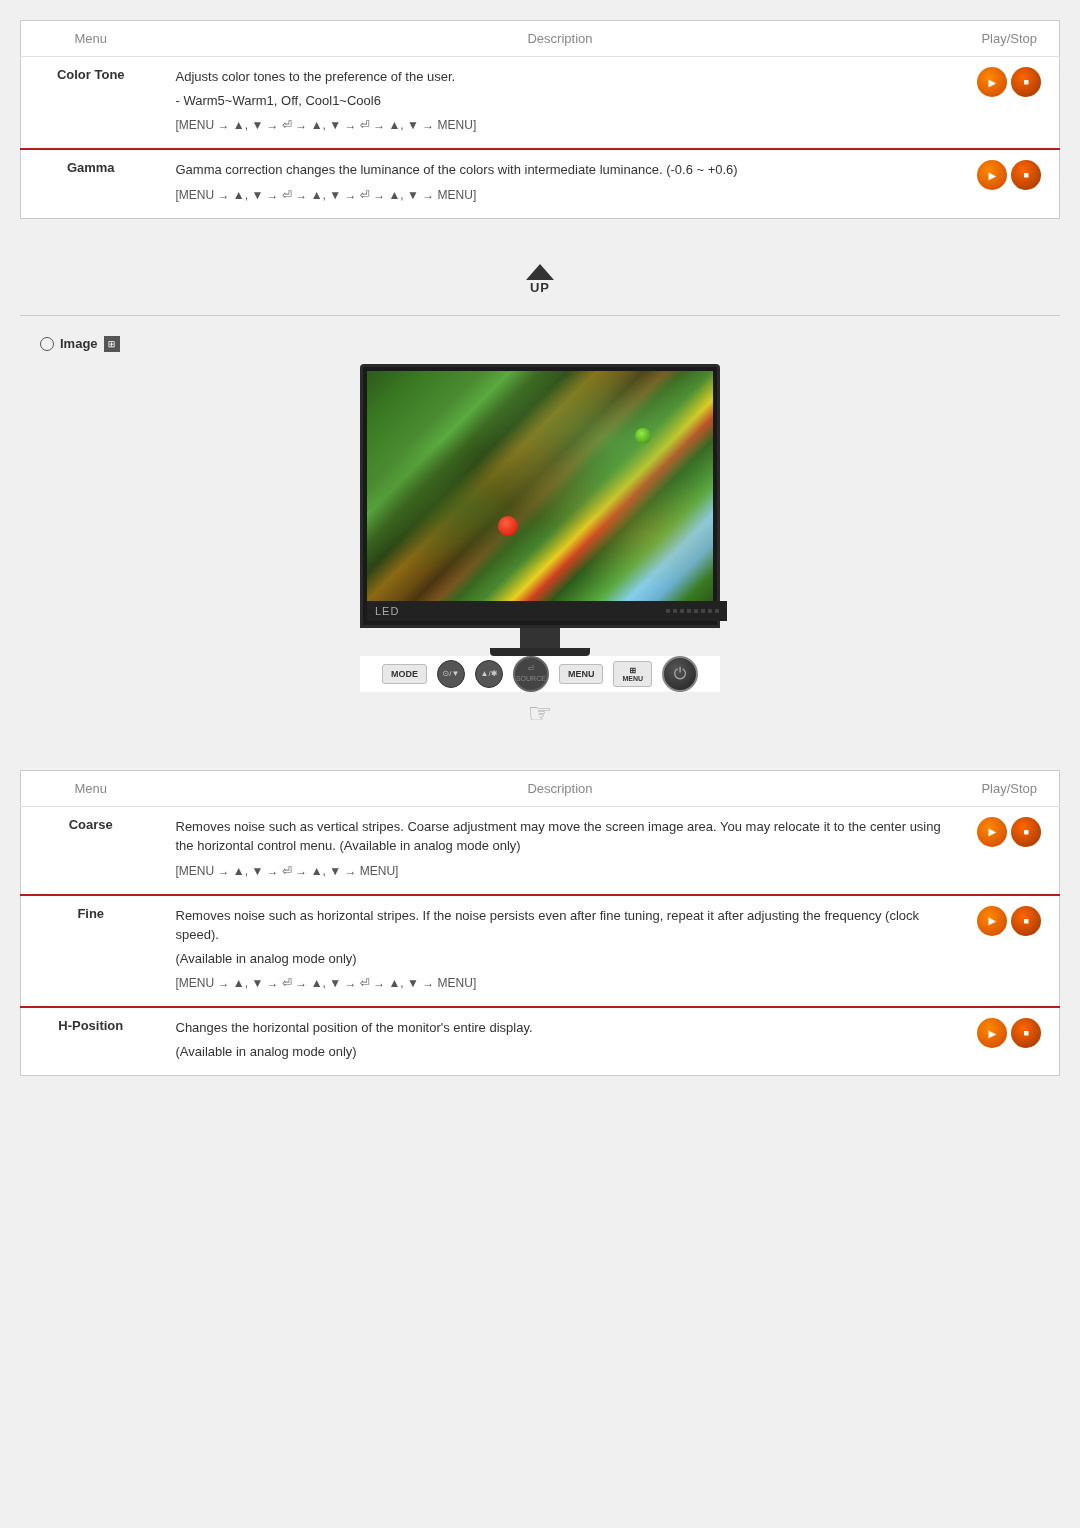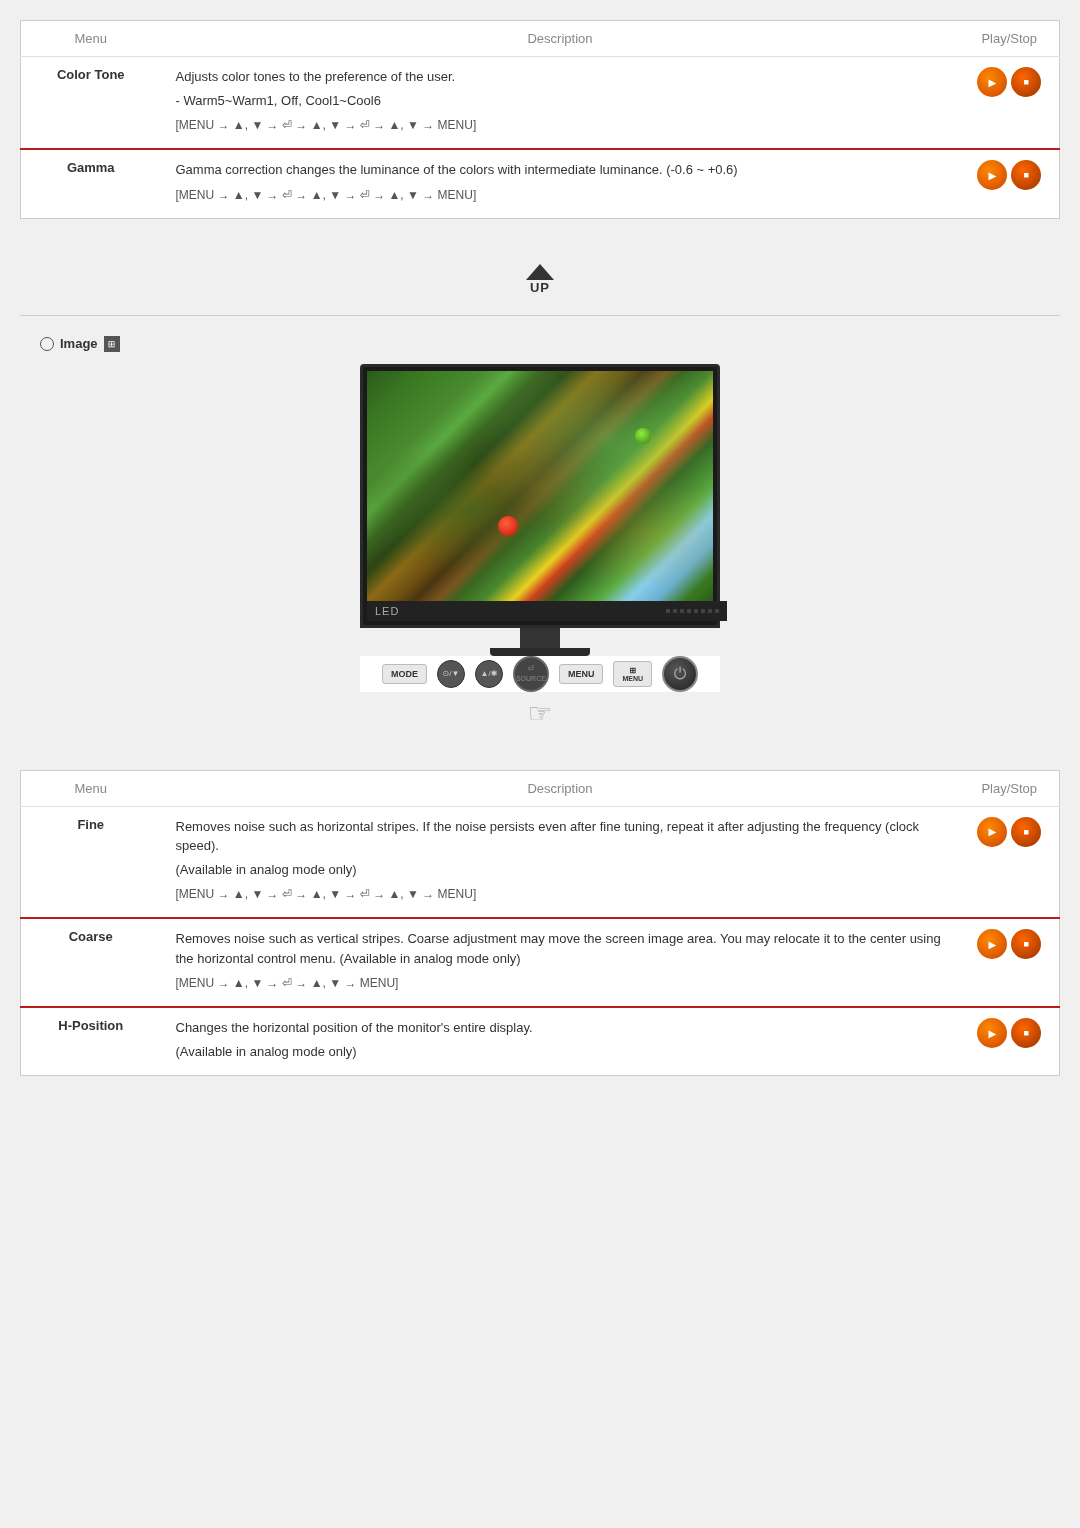--- a/index.html
+++ b/index.html
@@ -481,38 +481,38 @@
   <table class="menu-table bottom-table-wrapper">
     <thead>
       <tr>
         <th>Menu</th>
         <th>Description</th>
         <th>Play/Stop</th>
       </tr>
     </thead>
     <tbody id="bottom-table-body">
     <tr>
+          <td class="menu-name">Coarse</td>
+          <td class="desc-cell">
+            <p>Removes noise such as vertical stripes. Coarse adjustment may move the screen image area. You may relocate it to the center using the horizontal control menu. (Available in analog mode only)</p>
+            <p class="nav-path">[MENU → ▲, ▼ → ⏎ → ▲, ▼ → MENU]</p>
+          </td>
+          <td class="play-stop-cell">
+            <div class="play-stop-btns">
+              <div class="btn-play"></div>
+              <div class="btn-stop"></div>
+            </div>
+          </td>
+        </tr>
+        <tr>
           <td class="menu-name">Fine</td>
           <td class="desc-cell">
             <p>Removes noise such as horizontal stripes. If the noise persists even after fine tuning, repeat it after adjusting the frequency (clock speed).</p>
             <p>(Available in analog mode only)</p>
             <p class="nav-path">[MENU → ▲, ▼ → ⏎ → ▲, ▼ → ⏎ → ▲, ▼ → MENU]</p>
-          </td>
-          <td class="play-stop-cell">
-            <div class="play-stop-btns">
-              <div class="btn-play"></div>
-              <div class="btn-stop"></div>
-            </div>
-          </td>
-        </tr>
-        <tr>
-          <td class="menu-name">Coarse</td>
-          <td class="desc-cell">
-            <p>Removes noise such as vertical stripes. Coarse adjustment may move the screen image area. You may relocate it to the center using the horizontal control menu. (Available in analog mode only)</p>
-            <p class="nav-path">[MENU → ▲, ▼ → ⏎ → ▲, ▼ → MENU]</p>
           </td>
           <td class="play-stop-cell">
             <div class="play-stop-btns">
               <div class="btn-play"></div>
               <div class="btn-stop"></div>
             </div>
           </td>
         </tr>
         <tr>
           <td class="menu-name">H-Position</td>

